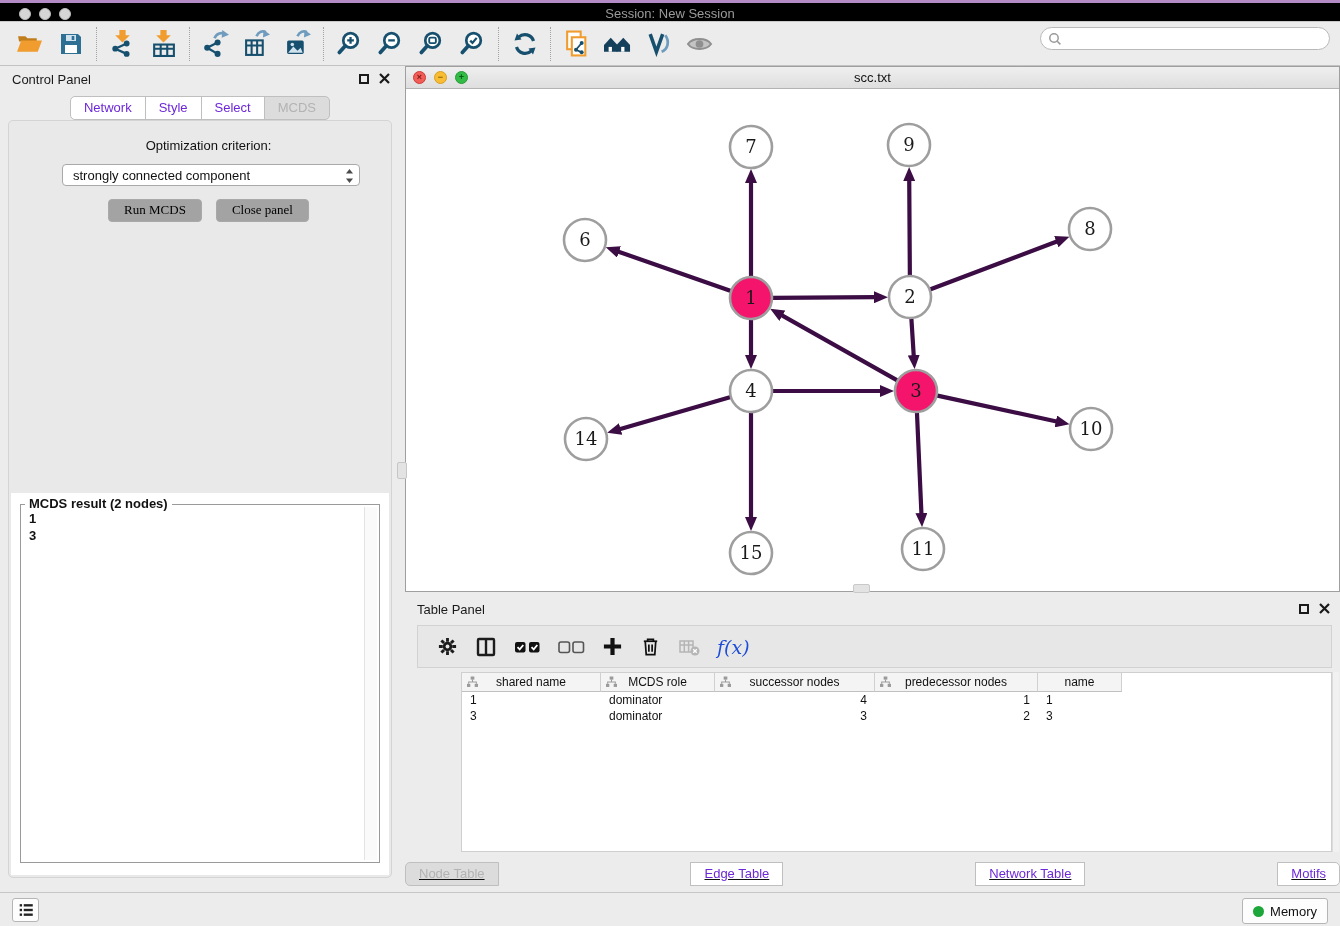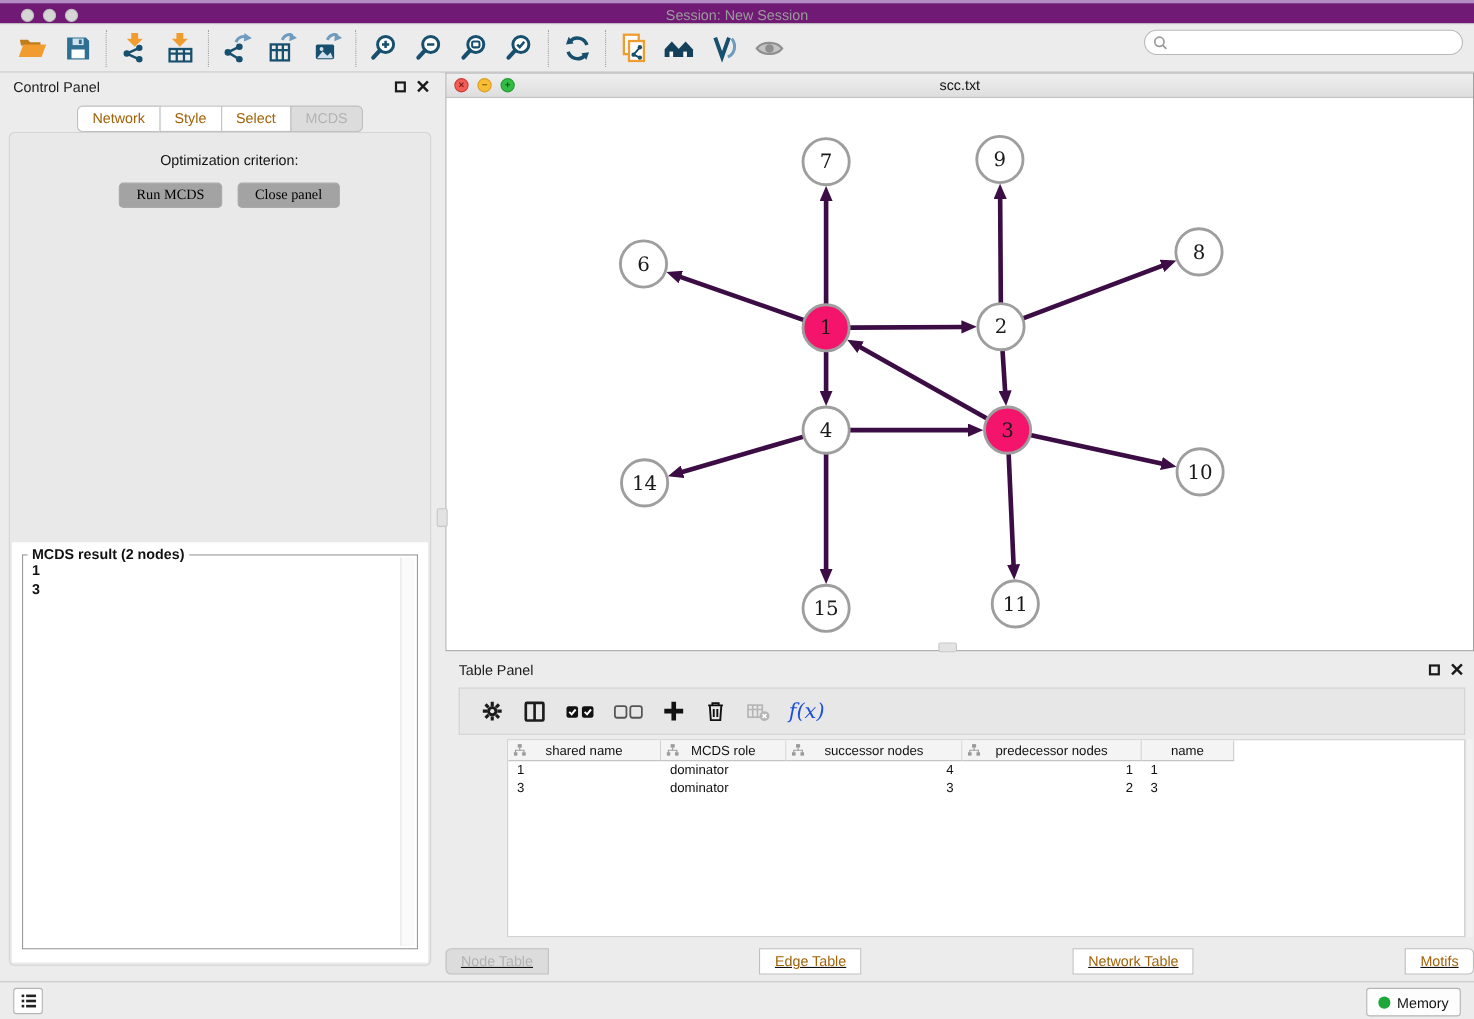--- a/index.html
+++ b/index.html
@@ -1,20 +1,20 @@
 <!DOCTYPE html>
 <html><head>
 <meta charset="utf-8">
 <style>
   * { margin:0; padding:0; box-sizing:border-box; }
   html,body { width:1340px; height:926px; overflow:hidden; }
   body { font-family:"Liberation Sans", sans-serif; background:#ececec; position:relative; color:#111; }
 
   
-  .titlebar { position:absolute; top:0; left:0; right:0; height:22px; background:#701a75;
+  .titlebar { position:absolute; top:0; left:0; right:0; height:22px; background:#000000;
               border-top:3px solid #b48cc5; border-bottom:1px solid #c9c9c9; }
   .traffic-disabled { position:absolute; left:19px; top:5px; display:flex; gap:8px; }
   .td-dot { width:12px; height:12px; border-radius:50%; background:#d6d6d6; border:1px solid #bcbcbc; }
   .titlebar-text { position:absolute; left:0; right:0; top:3px; text-align:center; font-size:13px; color:#9b9b9b; }
 
   
   .toolbar { position:absolute; top:22px; left:0; right:0; height:44px; background:#ececec;
              border-bottom:1px solid #c2c2c2; display:flex; align-items:center; padding-left:4px; }
   .tb-group { display:flex; align-items:center; gap:14px; padding:0 12px; }
   .tb-sep { width:0; height:34px; border-left:1px dotted #a3a3a3; }
@@ -27,21 +27,21 @@
 
   
   .panel-title { position:absolute; left:12px; top:6px; font-size:13px; color:#1a1a1a; }
   .panel-ctrls { position:absolute; right:10px; top:7px; display:flex; gap:10px; align-items:center; }
   .float-icon { width:10px; height:10px; border:2px solid #1a1a1a; }
   .close-icon svg { display:block; }
 
   
   .control-panel { position:absolute; left:0; top:66px; width:400px; bottom:34px; background:#ececec; }
   .cp-tabs { position:absolute; top:30px; left:0; right:0; display:flex; justify-content:center; }
-  .tab { font-size:13px; padding:3px 13px 4px; background:#fff; border:1px solid #bfbfbf; margin-left:-1px; color:#a16207; cursor:default; white-space:nowrap; }
+  .tab { font-size:13px; padding:3px 13px 4px; background:#fff; border:1px solid #bfbfbf; margin-left:-1px; color:#6d28d9; cursor:default; white-space:nowrap; }
   .tab:first-child { border-radius:5px 0 0 5px; margin-left:0; }
   .tab:last-child { border-radius:0 5px 5px 0; }
   .tab.active { background:#dcdcdc; color:#b3b3b3; }
   .cp-body { position:absolute; top:54px; left:8px; right:8px; bottom:14px; background:#e9e9e9;
              border:1px solid #d4d4d4; border-radius:5px;padding-left:17px; }
   .opt-label { margin-top:17px; text-align:center; font-size:13px; }
   .select { margin:11px 31px 0 36px; height:22px; background:#fff; border:1px solid #a9a9a9; border-radius:4px;
             display:flex; align-items:center; position:relative; font-size:13px; padding-left:10px; }
   .select-arrows { position:absolute; right:5px; top:3px; }
   .cp-buttons { display:flex; justify-content:center; gap:14px; margin-top:13px; }
@@ -282,20 +282,29 @@
     </span>
   </div>
   <div class="cp-tabs" id="cp-tabs">
       <div class="tab">Network</div>
       <div class="tab">Style</div>
       <div class="tab">Select</div>
       <div class="tab active">MCDS</div>
     </div>
   <div class="cp-body">
     <div class="opt-label">Optimization criterion:</div>
+    <div class="select">
+      <span>strongly connected component</span>
+      <span class="select-arrows">
+        <svg width="9" height="16" viewBox="0 0 9 16">
+            <path d="M4.5 1L8 5.5H1z" fill="#4a4a4a"></path>
+            <path d="M4.5 15L1 10.5h7z" fill="#4a4a4a"></path>
+          </svg>
+      </span>
+    </div>
     <div class="cp-buttons">
       <button class="btn">Run MCDS</button>
       <button class="btn">Close panel</button>
     </div>
     <div class="result-box">
       <div class="fieldset">
         <span class="legend">MCDS result (2 nodes)</span>
         <div class="result-text" id="result-text">1
 3</div>
         <div class="result-scroll"></div>

